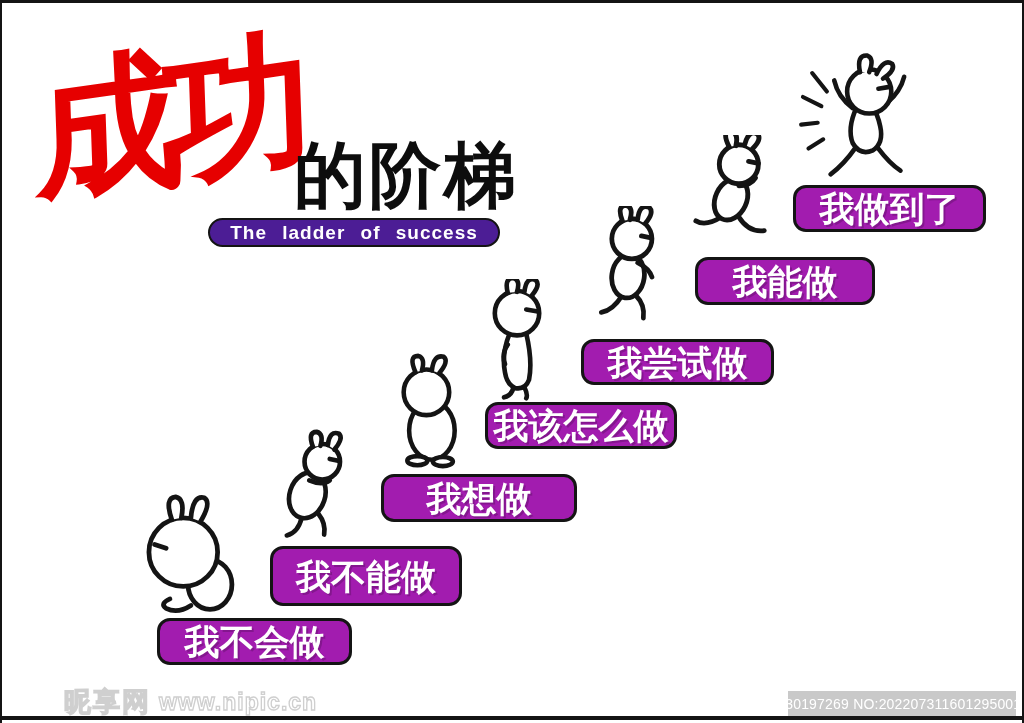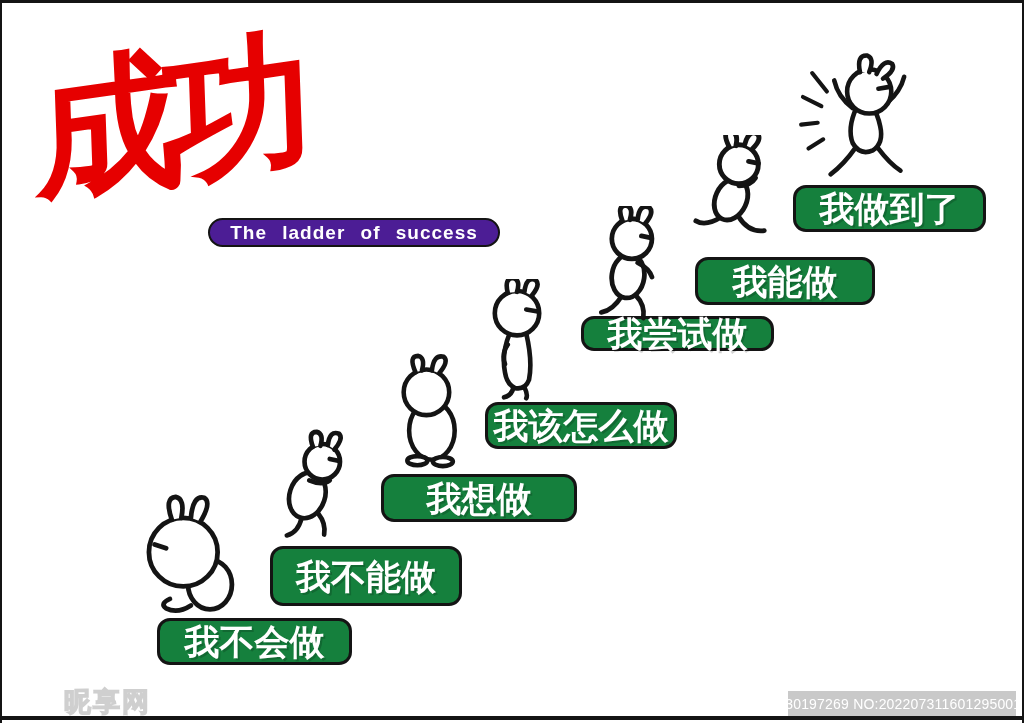--- a/index.html
+++ b/index.html
@@ -32,21 +32,21 @@
     position:absolute;left:206px;top:215px;width:292px;height:29px;
     background:#4c1d95;border:2px solid #141414;border-radius:16px;
     box-sizing:border-box;
     display:flex;align-items:center;justify-content:center;
     color:#ffffff;font-size:19px;font-weight:bold;
     letter-spacing:1px;word-spacing:9px;
   }
   
   .step{
     position:absolute;
-    background:#15803d;border:3px solid #141414;border-radius:13px;
+    background:#a21caf;border:3px solid #141414;border-radius:13px;
     box-sizing:border-box;
     display:flex;align-items:center;justify-content:center;
     color:#ffffff;font-weight:900;font-size:35px;line-height:1;
     text-shadow:2px 2px 0 rgba(0,0,0,0.18);
     white-space:nowrap;
   }
   
   .rabbit{position:absolute;}
   .rabbit svg{display:block;width:100%;height:100%;}
   
@@ -74,27 +74,28 @@
   .bottom-line{
     position:absolute;left:0;top:713px;width:1024px;height:4px;background:#141414;
   }
 </style>
 </head>
 <body>
 
 <div class="poster">
 
   <div class="title-main">成功</div>
+  <div class="title-suffix">的阶梯</div>
   <div class="title-sub">The ladder of success</div>
 
   <div class="step" style="left:155px;top:615px;width:195px;height:47px;">我不会做</div>
   <div class="step" style="left:268px;top:543px;width:192px;height:60px;">我不能做</div>
   <div class="step" style="left:379px;top:471px;width:196px;height:48px;">我想做</div>
   <div class="step" style="left:483px;top:399px;width:192px;height:47px;">我该怎么做</div>
-  <div class="step" style="left:579px;top:313px;width:193px;height:35px;">我尝试做</div>
+  <div class="step" style="left:579px;top:336px;width:193px;height:46px;">我尝试做</div>
   <div class="step" style="left:693px;top:254px;width:180px;height:48px;">我能做</div>
   <div class="step" style="left:791px;top:182px;width:193px;height:47px;">我做到了</div>
 
   <div class="rabbit" style="left:136px;top:490px;width:102px;height:124px;">
     <svg viewBox="0 0 100 130" fill="#fff" stroke="#141414" stroke-width="5" stroke-linecap="round" stroke-linejoin="round">
       <ellipse cx="72" cy="96" rx="23" ry="26"></ellipse>
       <path d="M52,118 Q38,127 26,121 Q19,116 30,111" fill="none"></path>
       <circle cx="44" cy="62" r="36"></circle>
       <path d="M32,28 Q24,5 36,4 Q46,6 42,26"></path>
       <path d="M52,26 Q54,2 66,5 Q74,10 62,30"></path>
@@ -181,17 +182,18 @@
       <circle cx="80" cy="44" r="24"></circle>
       <path d="M70,23 Q66,4 78,5 Q86,8 80,23"></path>
       <path d="M88,25 Q96,8 105,14 Q109,21 95,30"></path>
       <path d="M90,41 l12,-2" fill="none"></path>
     </svg>
   </div>
 
 
   <div class="wm-left">
     <span class="wm-site">昵享网</span>
+    <span class="wm-url">www.nipic.cn</span>
   </div>
   <div class="id-box">ID:30197269 NO:20220731160129500100</div>
 
   <div class="bottom-line"></div>
 </div>
 
 </body></html>

